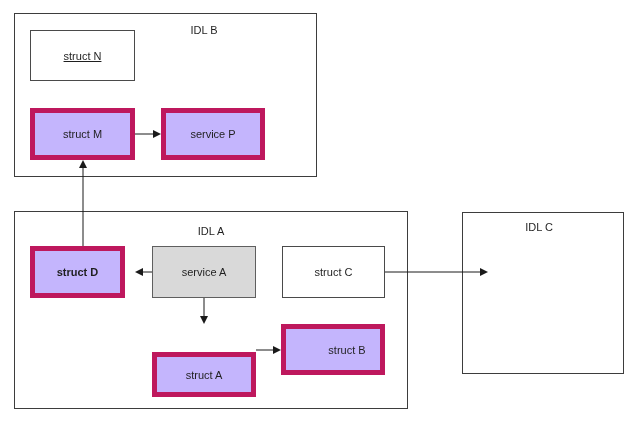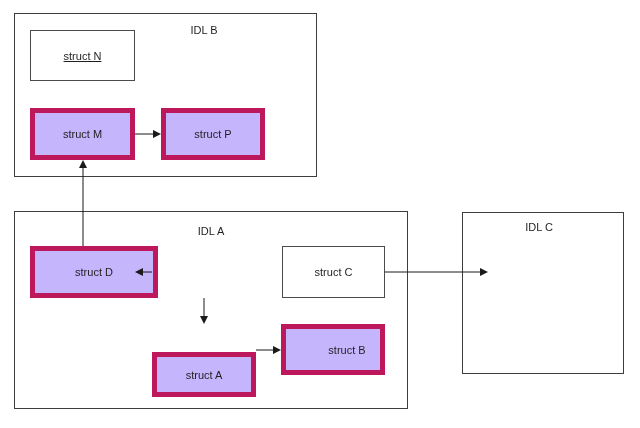--- a/index.html
+++ b/index.html
@@ -49,21 +49,21 @@
     color: #1f1f1f;
     white-space: nowrap;
   }
   .node.white { background: #ffffff; border: 1px solid #4a4a4a; }
   .node.gray  { background: #c4b5fd; border: 5px solid #be185d; }
   .node.dark  { background: #d9d9d9; border: 1px solid #5f5f5f; }
 
   #struct-n  { left: 30px;  top: 30px;  width: 105px; height: 51px; text-decoration: underline; }
   #struct-m  { left: 30px;  top: 108px; width: 105px; height: 52px; }
   #struct-p  { left: 161px; top: 108px; width: 104px; height: 52px; }
-  #struct-d  { left: 30px;  top: 246px; width: 128px; height: 52px; }
+  #struct-d  { left: 30px;  top: 246px; width: 95px; height: 52px; font-weight: bold; }
   #service-a { left: 152px; top: 246px; width: 104px; height: 52px; }
   #struct-c  { left: 282px; top: 246px; width: 103px; height: 52px; }
   #enum-a    { left: 30px;  top: 324px; width: 105px; height: 51px; }
   #struct-a  { left: 152px; top: 324px; width: 104px; height: 45px; margin-top: 28px; }
   #struct-b  { left: 281px; top: 324px; width: 104px; height: 51px; padding-left: 28px; }
   #struct-q  { left: 488px; top: 247px; width: 104px; height: 51px; }
 
   
   .edges {
     position: absolute;
@@ -83,22 +83,23 @@
   <div class="container" id="idl-b"></div>
   <div class="container" id="idl-a"></div>
   <div class="container" id="idl-c"></div>
 
   <div class="container-label" id="idl-b-label">IDL B</div>
   <div class="container-label" id="idl-a-label">IDL A</div>
   <div class="container-label" id="idl-c-label">IDL C</div>
 
   <div class="node white" id="struct-n">struct N</div>
   <div class="node gray" id="struct-m">struct M</div>
-  <div class="node gray" id="struct-p">struct P</div>
+  <div class="node gray" id="struct-p">service P</div>
   <div class="node gray" id="struct-d">struct D</div>
+  <div class="node dark" id="service-a">service A</div>
   <div class="node white" id="struct-c">struct C</div>
   <div class="node gray" id="struct-a">struct A</div>
   <div class="node gray" id="struct-b">struct B</div>
 
   <svg class="edges" viewBox="0 0 640 428" xmlns="http://www.w3.org/2000/svg">
     <g>
       <line x1="135" y1="134" x2="154" y2="134"></line>
       <polygon points="161,134 153,130 153,138"></polygon>
     </g>
     <g>

